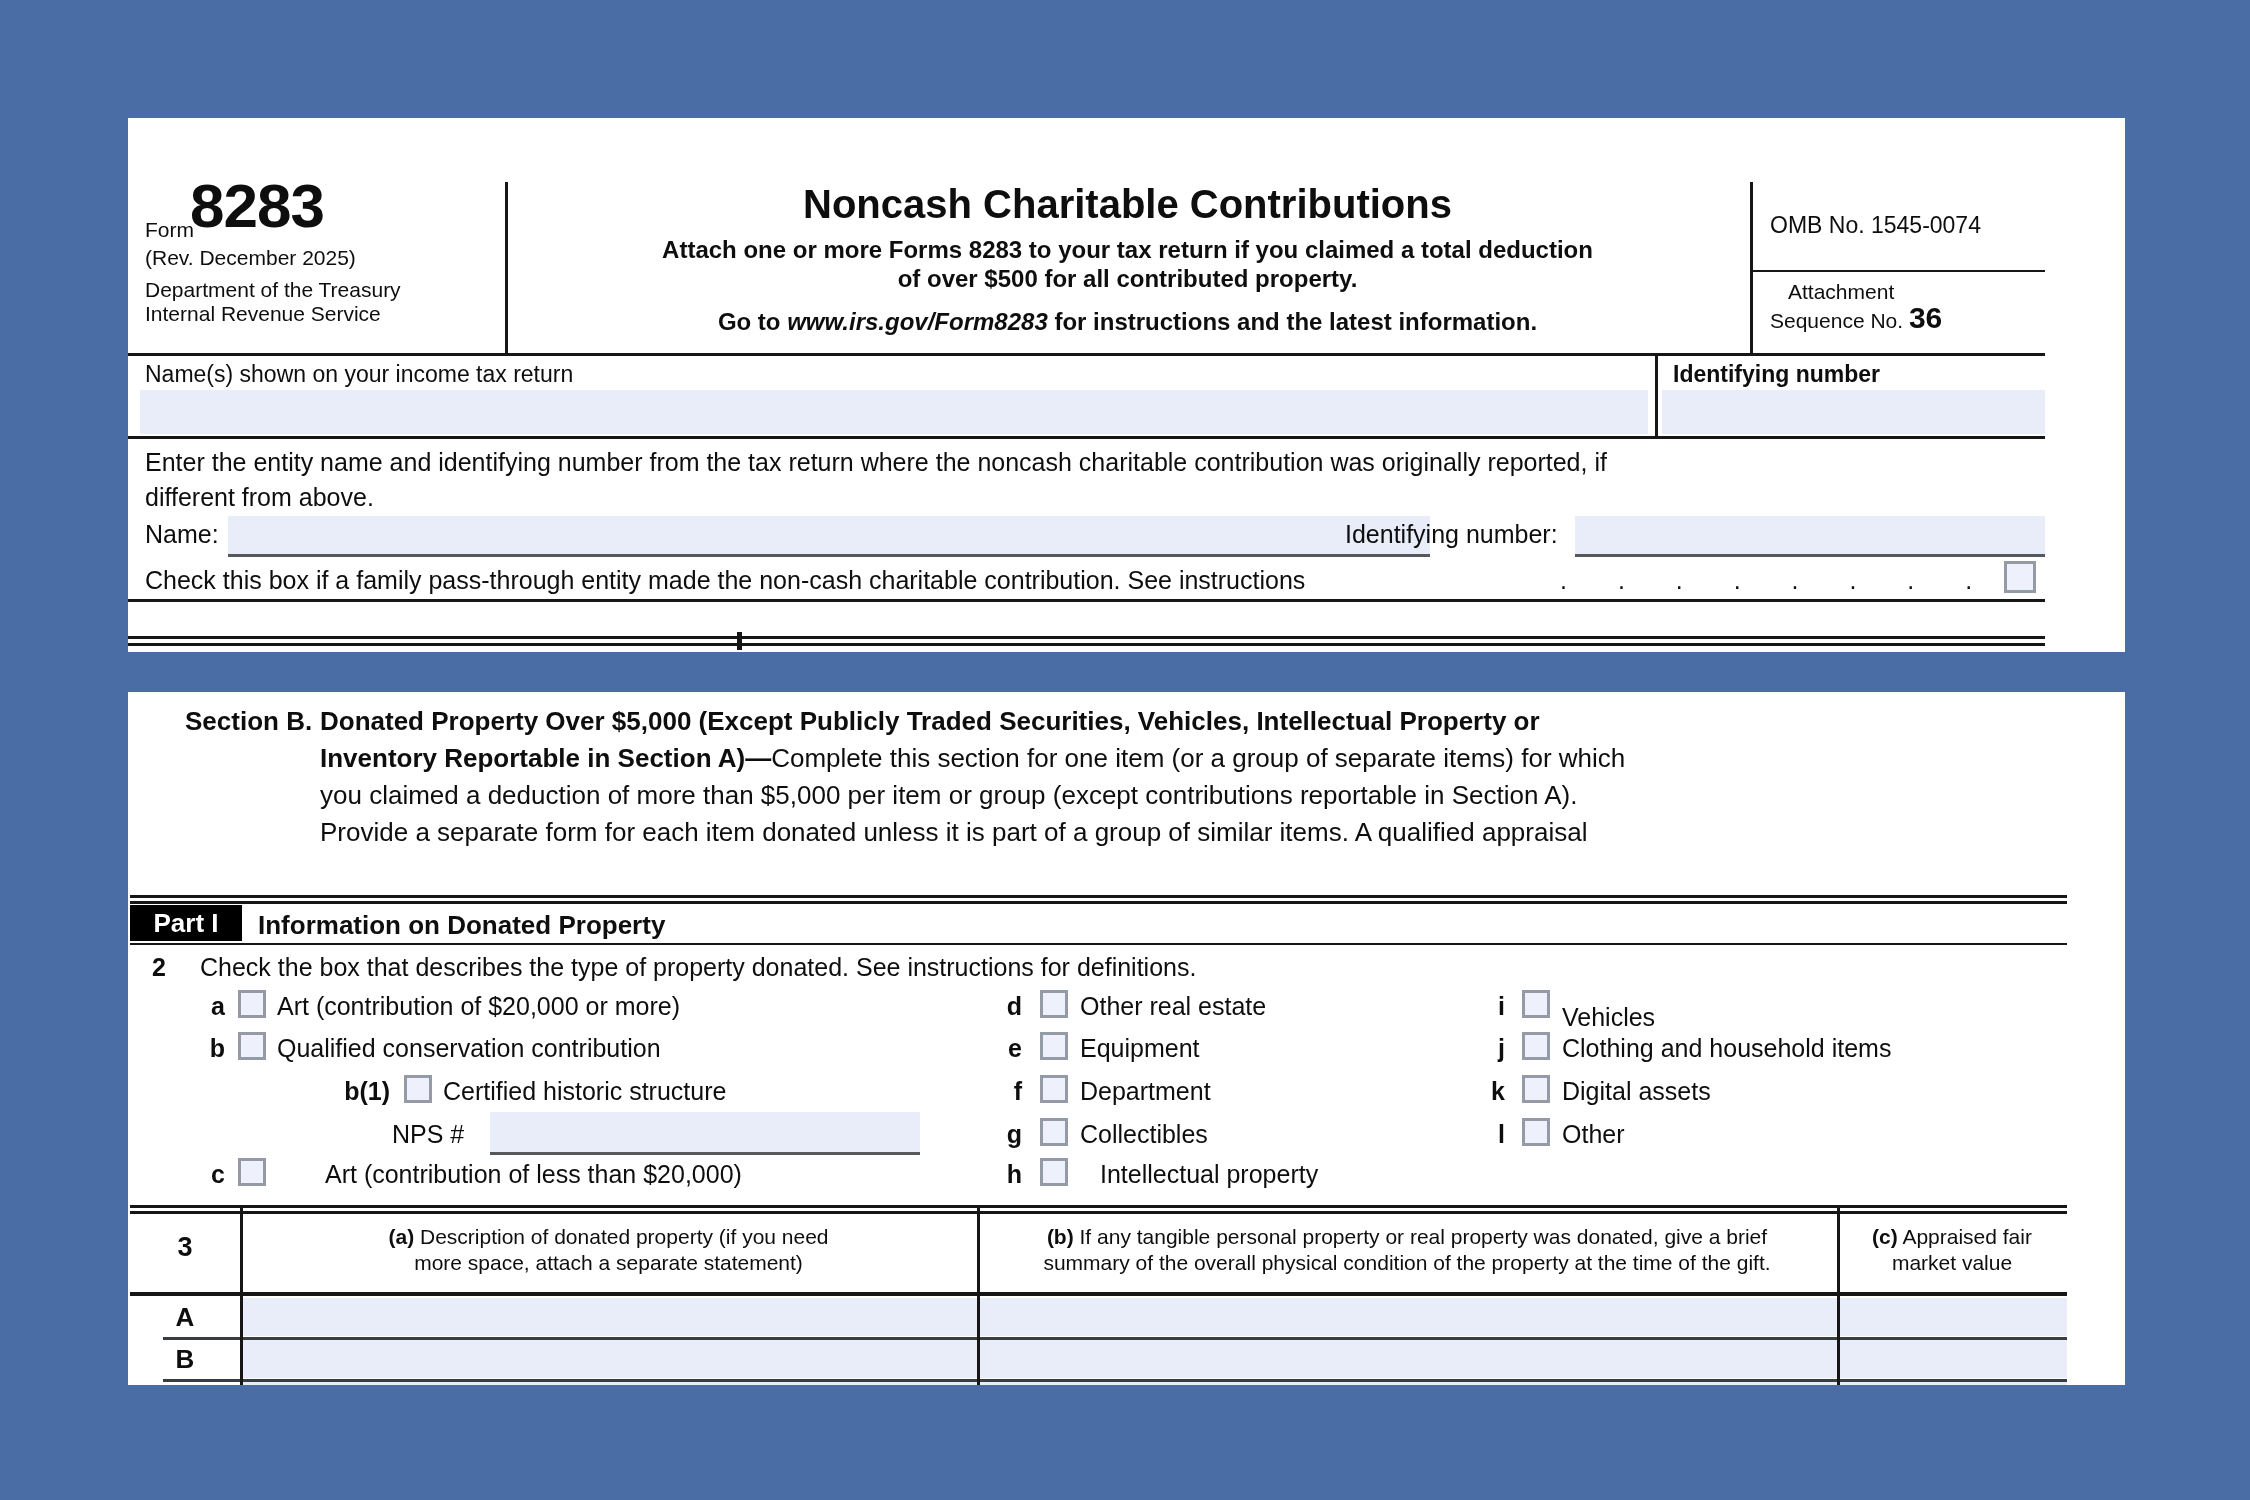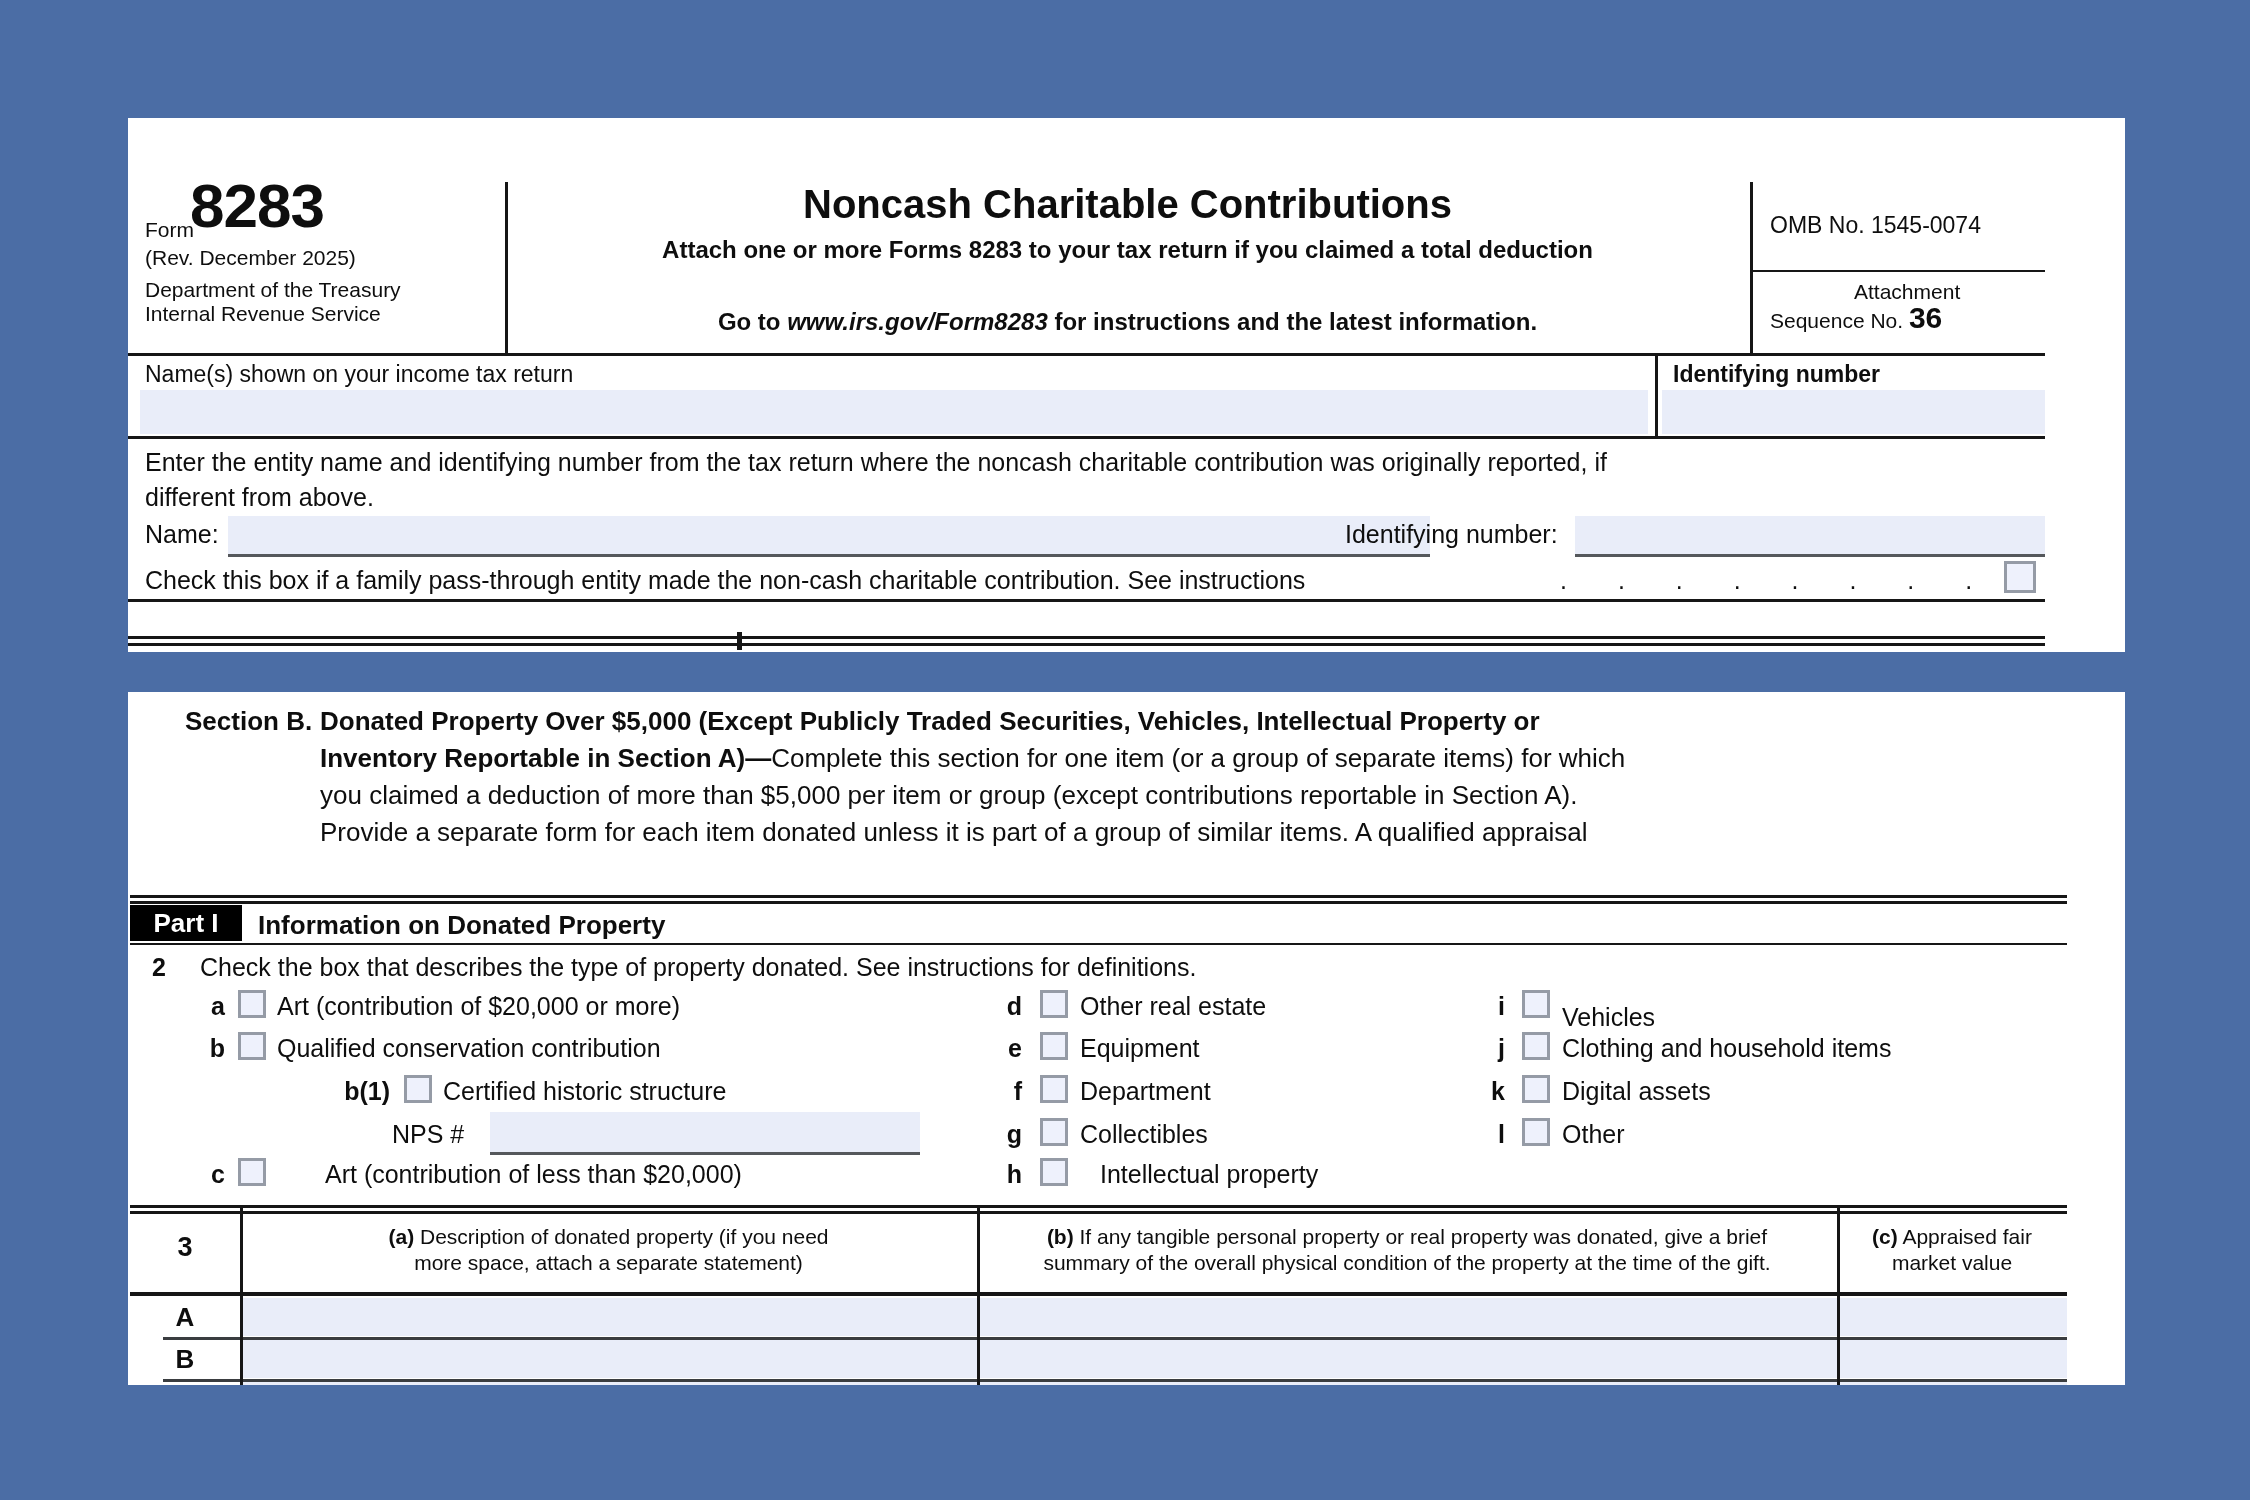--- a/index.html
+++ b/index.html
@@ -48,27 +48,28 @@
     <div class="abs t21" style="left:17px; top:100px;">Form</div>
     <div class="abs b t62" style="left:62px; top:52px;">8283</div>
     <div class="abs t21" style="left:17px; top:128px;">(Rev. December 2025)</div>
     <div class="abs t21" style="left:17px; top:160px;">Department of the Treasury</div>
     <div class="abs t21" style="left:17px; top:184px;">Internal Revenue Service</div>
 
     <div class="vrule" style="left:377px; top:64px; height:173px;"></div>
 
     <div class="abs b t40 c" style="left:377px; top:64px; width:1245px;">Noncash Charitable Contributions</div>
     <div class="abs b t24 c" style="left:377px; top:118px; width:1245px;">Attach one or more Forms 8283 to your tax return if you claimed a total deduction</div>
+    <div class="abs b t24 c" style="left:377px; top:147px; width:1245px;">of over $500 for all contributed property.</div>
     <div class="abs b t24 c" style="left:377px; top:190px; width:1245px;"><span>Go to </span><span class="i">www.irs.gov/Form8283</span><span> for instructions and the latest information.</span></div>
 
     <div class="vrule" style="left:1622px; top:64px; height:173px;"></div>
 
     <div class="abs t23" style="left:1642px; top:94px;">OMB No. 1545-0074</div>
     <div class="rule" style="left:1622px; top:152px; width:295px; height:2px;"></div>
-    <div class="abs t21" style="left:1726px; top:162px;">Attachment</div>
+    <div class="abs t21" style="left:1660px; top:162px;">Attachment</div>
     <div class="abs t21" style="left:1642px; top:188px;"><span>Sequence No. </span><span class="b" style="font-size:30px;">36</span></div>
 
     <div class="rule" style="left:0; top:235px; width:1917px;"></div>
 
     <div class="abs t23" style="left:17px; top:243px;">Name(s) shown on your income tax return</div>
     <div class="abs b t23" style="left:1545px; top:243px;">Identifying number</div>
     <div class="field t24" style="left:12px; top:272px; width:1508px; height:44px;"></div>
     <div class="field t24" style="left:1534px; top:272px; width:383px; height:44px;"></div>
     <div class="vrule" style="left:1527px; top:235px; height:84px;"></div>
     <div class="rule" style="left:0; top:318px; width:1917px;"></div>

